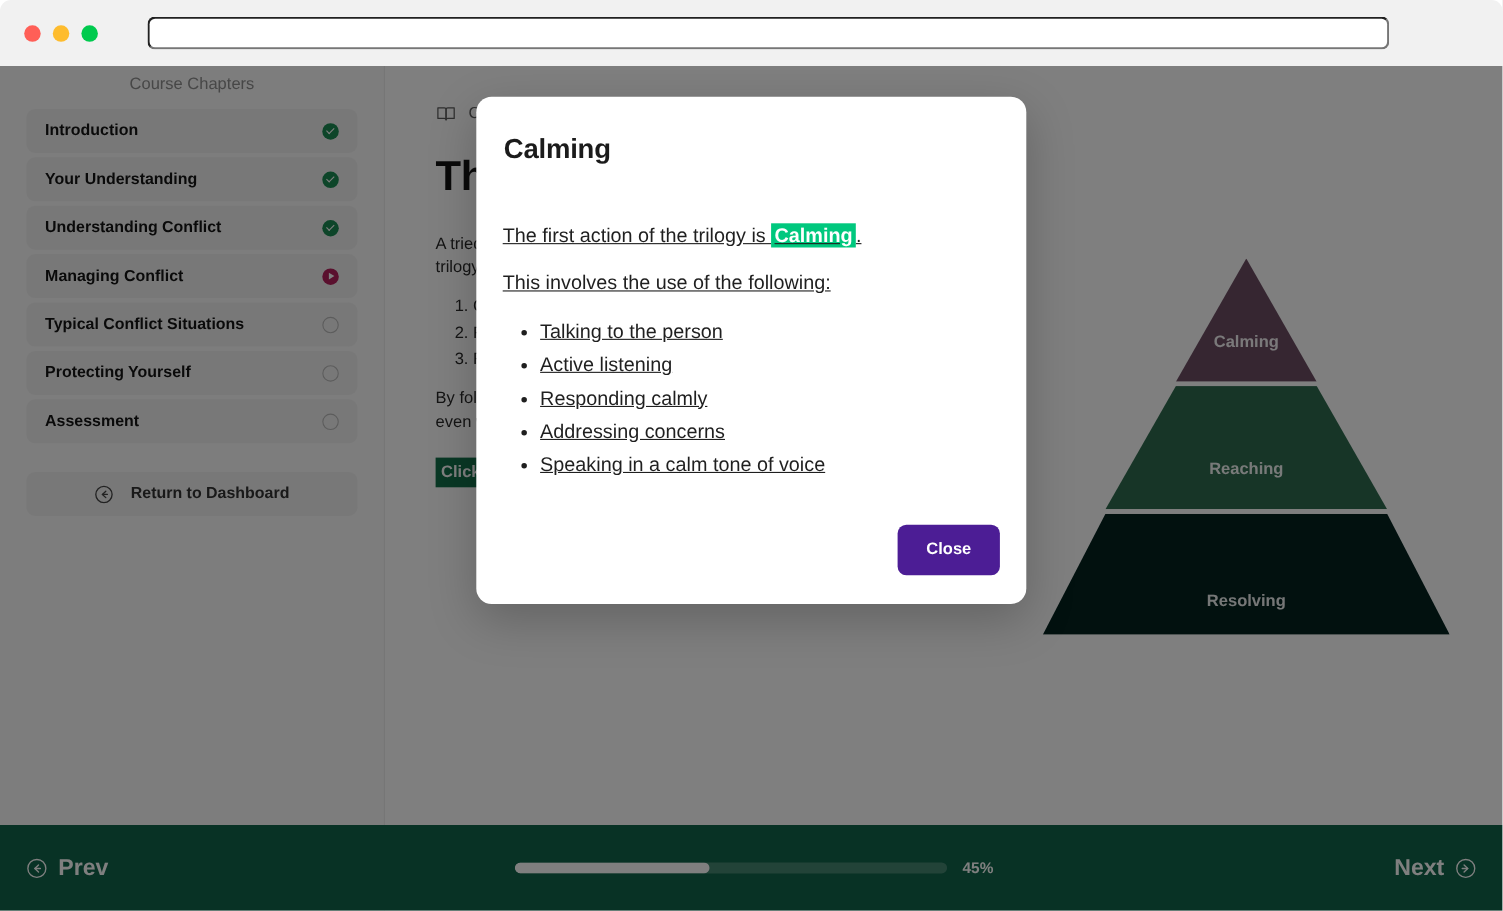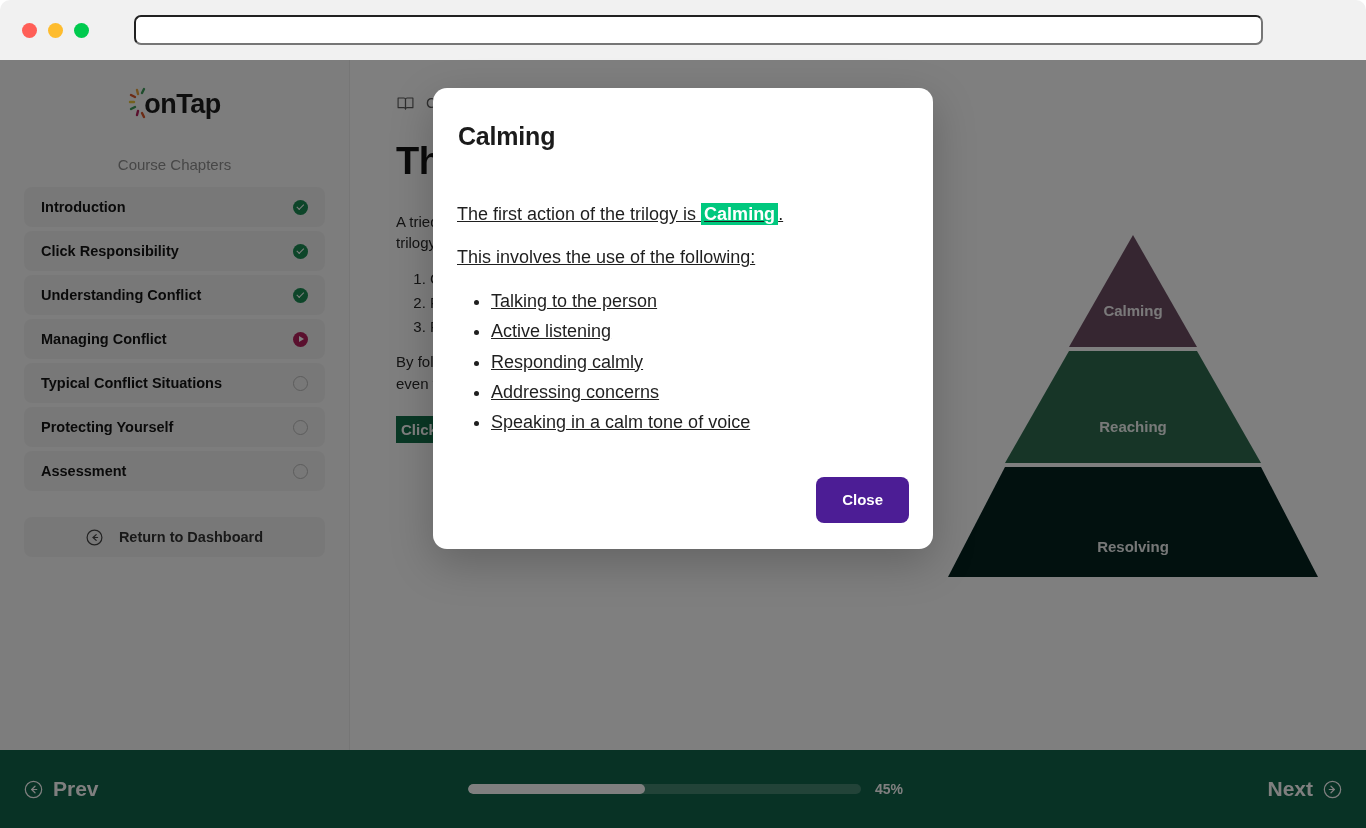--- a/index.html
+++ b/index.html
@@ -364,46 +364,30 @@
       <span class="dot red"></span>
       <span class="dot yellow"></span>
       <span class="dot green"></span>
     </div>
     <input class="urlbar" type="text" value="" style="">
   </div>
 
   <div class="page">
 
     <aside class="sidebar">
-      <div class="logo-wrap">
-        <div class="logo">
-          <svg class="logo-rays" viewBox="0 0 26 34">
-            <g stroke-width="2.4" stroke-linecap="round">
-              <line x1="14" y1="6" x2="16" y2="2" stroke="#3f9b5b"></line>
-              <line x1="10" y1="7" x2="9" y2="3" stroke="#e8a33d"></line>
-              <line x1="7" y1="10" x2="3" y2="8" stroke="#d8572a"></line>
-              <line x1="6" y1="15" x2="2" y2="15" stroke="#e8c33d"></line>
-              <line x1="7" y1="20" x2="3" y2="22" stroke="#3f9b5b"></line>
-              <line x1="10" y1="24" x2="9" y2="28" stroke="#b4215c"></line>
-              <line x1="14" y1="26" x2="16" y2="30" stroke="#d8572a"></line>
-            </g>
-          </svg>
-          <span class="logo-text">onTap</span>
-        </div>
-      </div>
 
       <div class="section-label">Course Chapters</div>
 
       <nav class="chapters">
         <div class="chapter">
           <span class="chapter-label">Introduction</span>
           <span class="status done"></span>
         </div>
         <div class="chapter">
-          <span class="chapter-label">Click Responsibility</span>
+          <span class="chapter-label">Your Understanding</span>
           <span class="status done"></span>
         </div>
         <div class="chapter">
           <span class="chapter-label">Understanding Conflict</span>
           <span class="status done"></span>
         </div>
         <div class="chapter">
           <span class="chapter-label">Managing Conflict</span>
           <span class="status active"></span>
         </div>

